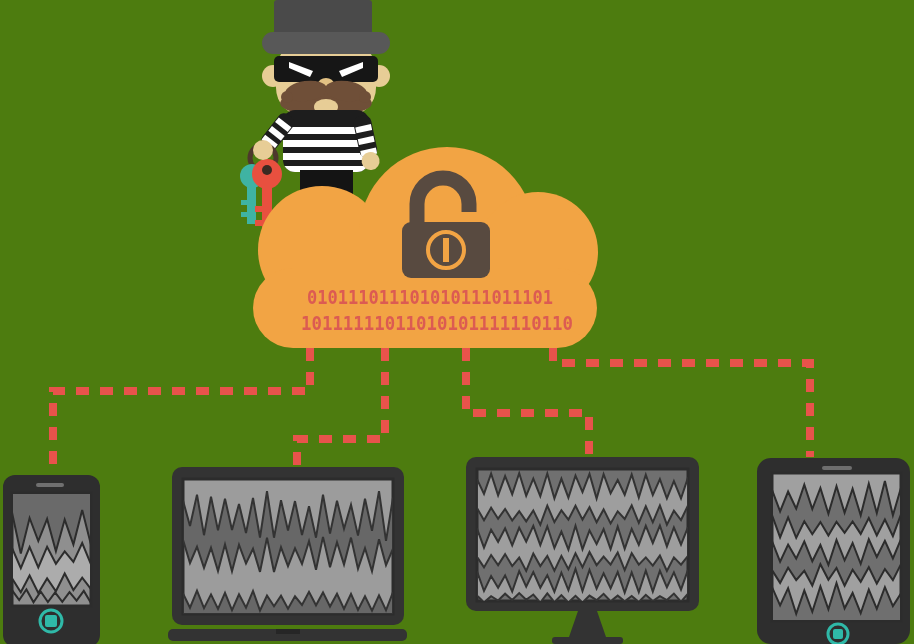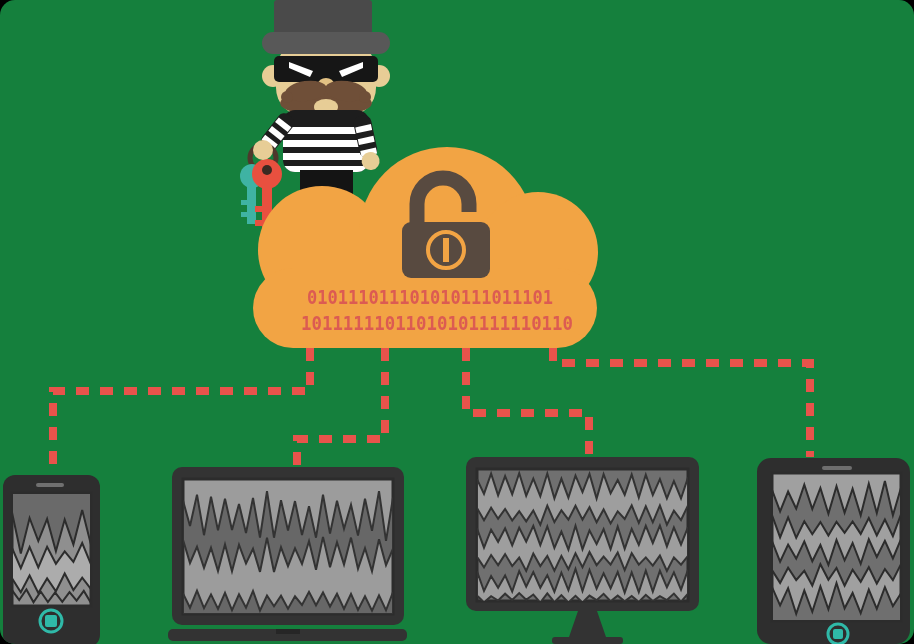--- a/index.html
+++ b/index.html
@@ -1,16 +1,16 @@
 <!DOCTYPE html>
 <html><head>
 <meta charset="utf-8">
 <style>
   html,body{margin:0;padding:0;background:#000;}
-  .stage{position:relative;width:914px;height:644px;background:#15803d;overflow:hidden;border-radius:15px;}
+  .stage{position:relative;width:914px;height:644px;background:#4d7c0f;overflow:hidden;}
   svg{display:block;}
   .bin{font-family:"DejaVu Sans Mono","Liberation Mono",monospace;font-size:20px;font-weight:bold;text-anchor:middle;}
   .dashline{fill:none;stroke-width:8;stroke-dasharray:13 11;}
   .band{stroke-width:2;}
   .band.ph,.band.tb{stroke:#2c2c2c;}
   .band.lp,.band.mo{stroke:#333;}
   .openwave{fill:none;stroke:#2c2c2c;stroke-width:2;}
   .frame{fill:#333333;}
   .devbody{fill:#2e2e2e;}
   .scr{stroke:#2c2c2c;stroke-width:3;}

